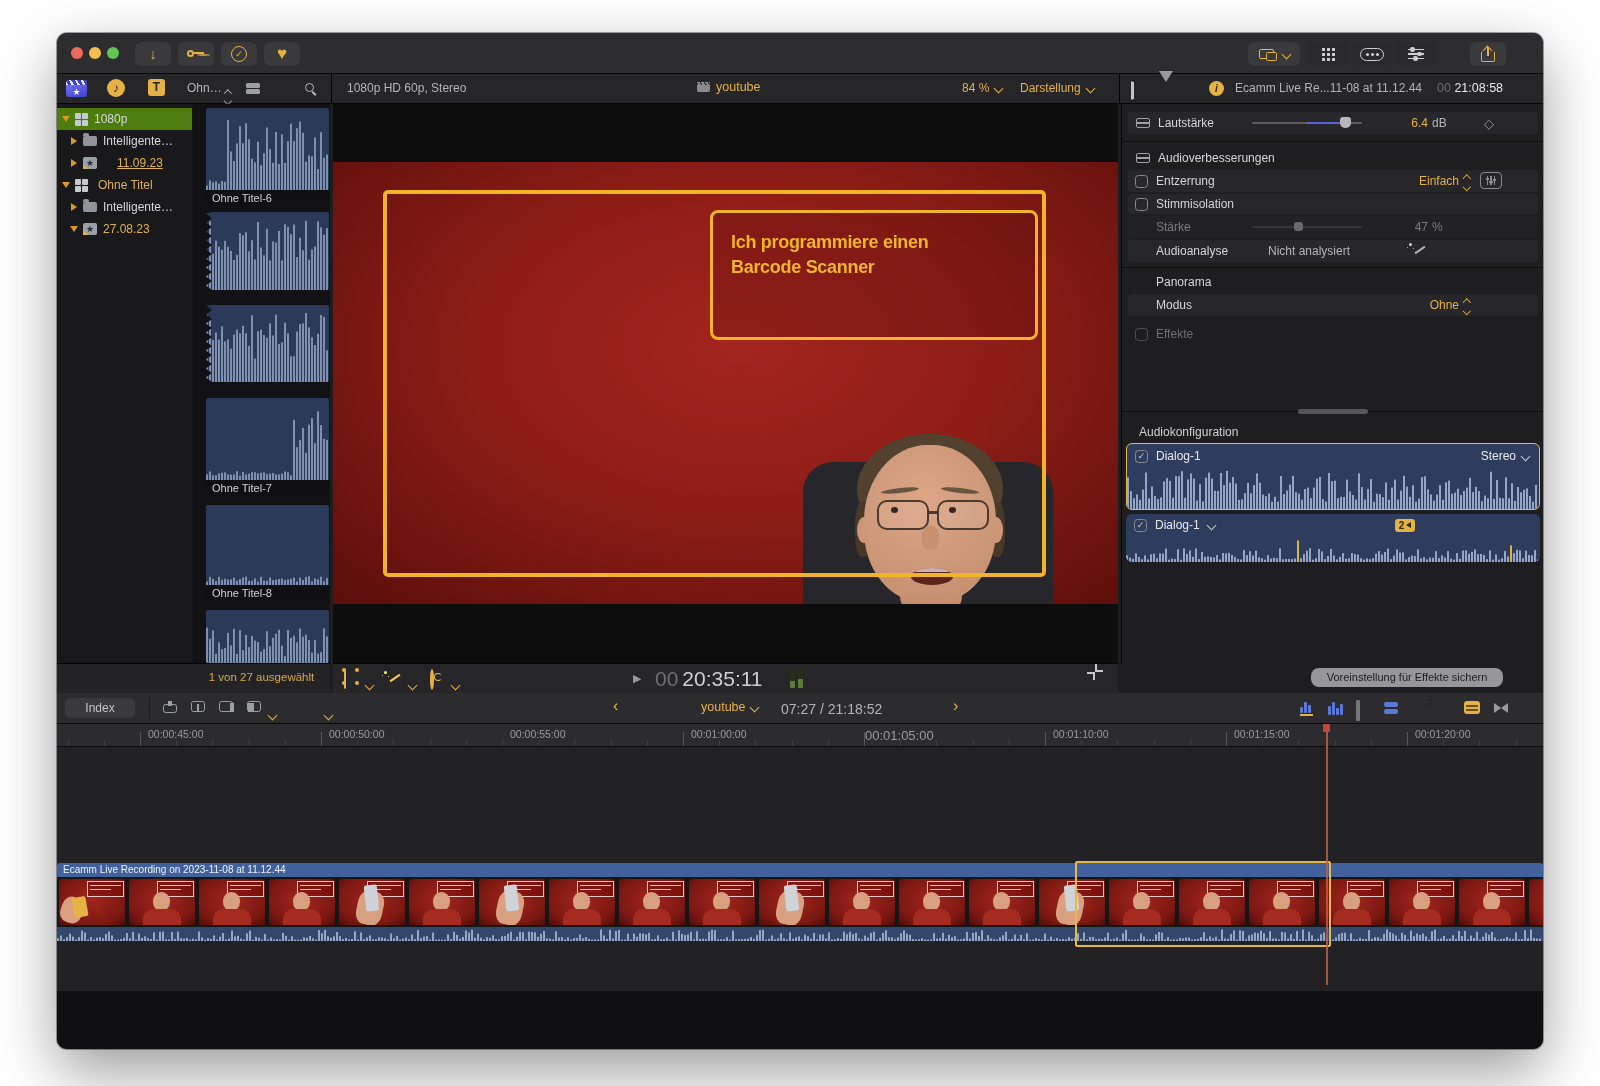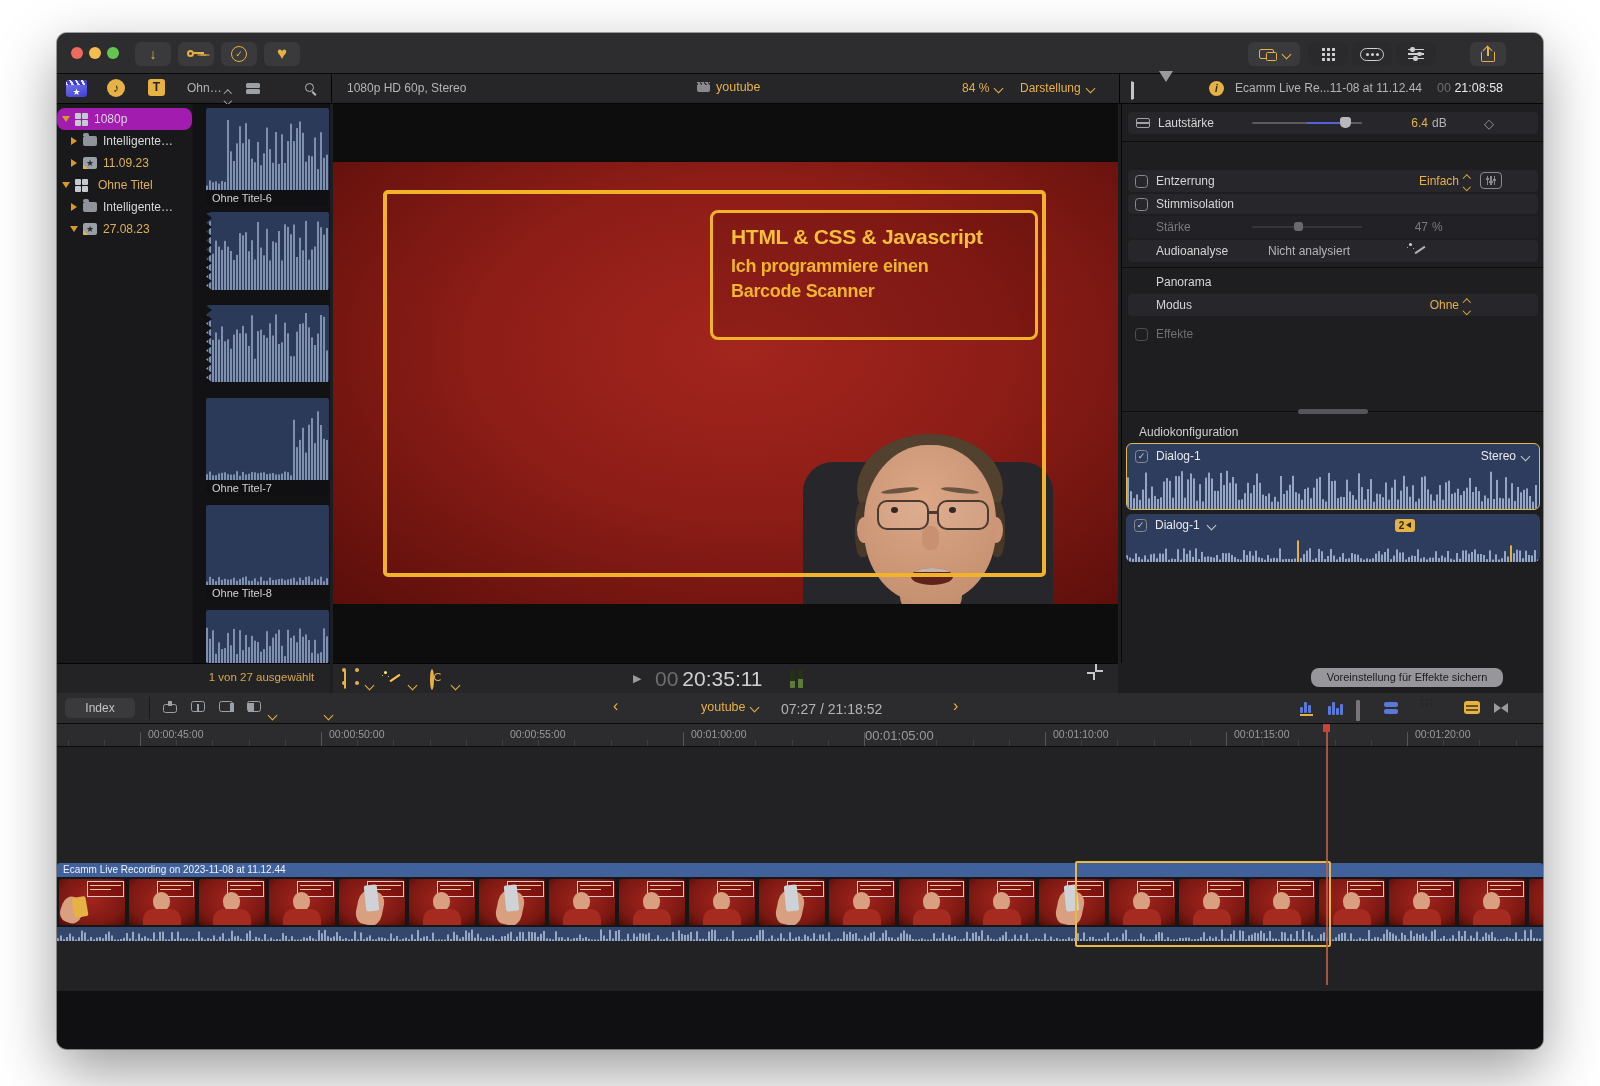--- a/index.html
+++ b/index.html
@@ -16,21 +16,21 @@
   .gray{color:#b4b4b8;}
   .dim{color:#6d6d71;}
   .chev{display:inline-block;width:6px;height:6px;border-right:1.7px solid currentColor;border-bottom:1.7px solid currentColor;transform:rotate(45deg);}
   .spin{display:inline-flex;flex-direction:column;gap:2px;}
   .spin .chev{width:4.5px;height:4.5px;}
   .spin .up{transform:rotate(-135deg);}
   
   .sidebar{position:absolute;left:0;top:71px;width:273px;height:559px;background:#161618;}
   .sb-left{position:absolute;left:0;top:0;width:135px;height:100%;background:#19191b;}
   .sb-row{position:absolute;left:0;width:135px;height:22px;display:flex;align-items:center;font-size:12px;color:#d8d8dc;}
-  .sb-row.sel{background:#a21caf;border-radius:8px;}
+  .sb-row.sel{background:#4d7c0f;}
   .tri{width:0;height:0;border-left:6px solid #d79a28;border-top:4px solid transparent;border-bottom:4px solid transparent;}
   .tri.exp{transform:rotate(90deg);}
   .ic-grid{width:13px;height:13px;display:grid;grid-template-columns:6px 6px;grid-template-rows:6px 6px;gap:1px;}
   .ic-grid i{background:#c6cad1;border-radius:1px;}
   .ic-folder{width:14px;height:10px;background:#90949a;border-radius:2px;position:relative;}
   .ic-folder::before{content:'';position:absolute;left:0;top:-3px;width:6px;height:3px;background:#90949a;border-radius:2px 2px 0 0;}
   .ic-event{width:14px;height:12px;background:#9aa0a8;border-radius:2px;position:relative;color:#2c2c2e;font-size:9px;line-height:12px;text-align:center;}
   .ic-event::after{content:'';position:absolute;left:0;bottom:0;border-left:5px solid #e6b145;border-top:5px solid transparent;}
   .browser{position:absolute;left:136px;top:0;width:137px;height:100%;background:#121214;}
   .bclip{position:absolute;left:13px;width:123px;background:#2b3a58;border-radius:2px;overflow:hidden;}
@@ -248,21 +248,21 @@
             <span style="margin-left: 6px;">1080p</span>
           </div>
           <div class="sb-row" style="top: 26px;">
             <span class="tri" style="margin-left: 14px;"></span>
             <span class="ic-folder" style="margin-left: 6px;"></span>
             <span style="margin-left: 6px;">Intelligente…</span>
           </div>
           <div class="sb-row" style="top: 48px;">
             <span class="tri" style="margin-left: 14px;"></span>
             <span class="ic-event" style="margin-left: 6px;">★</span>
-            <span style="margin-left: 6px; color: rgb(221, 178, 87);">11.09.23</span>
+            <span style="margin-left: 20px; color: rgb(221, 178, 87); text-decoration: underline;">11.09.23</span>
           </div>
           <div class="sb-row" style="top: 70px;">
             <span class="tri exp" style="margin-left: 6px;"></span>
             <span class="ic-grid" style="margin-left: 6px;">
               <i></i>
               <i></i>
               <i></i>
               <i></i>
             </span>
             <span style="margin-left: 10px; color: rgb(221, 178, 87);">Ohne Titel</span>
@@ -588,21 +588,20 @@
       <div class="abs" style="left:594px;top:349px;width:12px;height:3px;background:#4a3a30"></div>
       <div class="abs" style="left:558px;top:345px;width:7px;height:6px;border-radius:50%;background:#35261e"></div>
       <div class="abs" style="left:616px;top:345px;width:7px;height:6px;border-radius:50%;background:#35261e"></div>
       <div class="abs" style="left:589px;top:364px;width:17px;height:24px;background:#c89272;border-radius:40%"></div>
       <div class="abs" style="left:578px;top:406px;width:42px;height:17px;background:#5e241c;border-radius:50%;overflow:hidden">
             <div style="height:4px;background:rgba(255,255,255,.65)"></div>
           </div>
 
       <div class="vframe"></div>
       <div class="titlebox">
-        <div class="l1">HTML &amp; CSS &amp; Javascript</div>
         <div class="l2">Ich programmiere einen</div>
         <div class="l3">Barcode Scanner</div>
       </div>
     </div>
     <div class="vbottom">
       <div class="tool" style="left:11px"><span class="cropic"></span></div>
       <div class="tool" style="left:33px;top:11px"><span class="chev"></span></div>
       <div class="tool" style="left:54px"><span class="wandic" style="filter:sepia(1) saturate(3) hue-rotate(-15deg)"></span></div>
       <div class="tool" style="left:76px;top:11px"><span class="chev"></span></div>
       <div class="tool" style="left:97px"><span class="coloric"></span></div>
@@ -626,20 +625,24 @@
       <span style="margin-left:8px">Lautstärke</span>
       <span class="track" style="left:124px;width:110px"></span>
       <span class="abs" style="left:179px;top:10px;width:38px;height:2px;background:#5a62d8"></span>
       <span class="abs" style="left:212px;top:5px;width:11px;height:11px;background:#b8b8bc;border-radius:3px 3px 5px 5px"></span>
       <span class="abs yellow" style="left:268px;width:32px;text-align:right">6.4</span>
       <span class="abs gray" style="left:304px">dB</span>
       <span class="abs" style="left:356px;color:#9a9a9e;font-size:13px">◇</span>
     </div>
     <div class="abs" style="left:0;top:37px;width:422px;height:1px;background:#0d0d0d"></div>
 
+    <div class="ihdr" style="top:44px;height:20px">
+      <span class="panelicon" style="margin-left:8px"></span>
+      <span style="margin-left:8px">Audioverbesserungen</span>
+    </div>
     <div class="irow" style="top:90px;height:20px">
       <span class="cb" style="margin-left:7px"></span>
       <span style="margin-left:8px">Stimmisolation</span>
     </div>
     <div class="irow" style="top:66px;height:22px">
       <span class="cb" style="margin-left:7px"></span>
       <span style="margin-left:8px">Entzerrung</span>
       <span class="abs yellow" style="left:236px;width:95px;text-align:right">Einfach</span>
       <span class="abs yellow spin" style="left:336px;top:6px">
             <span class="chev up"></span>

